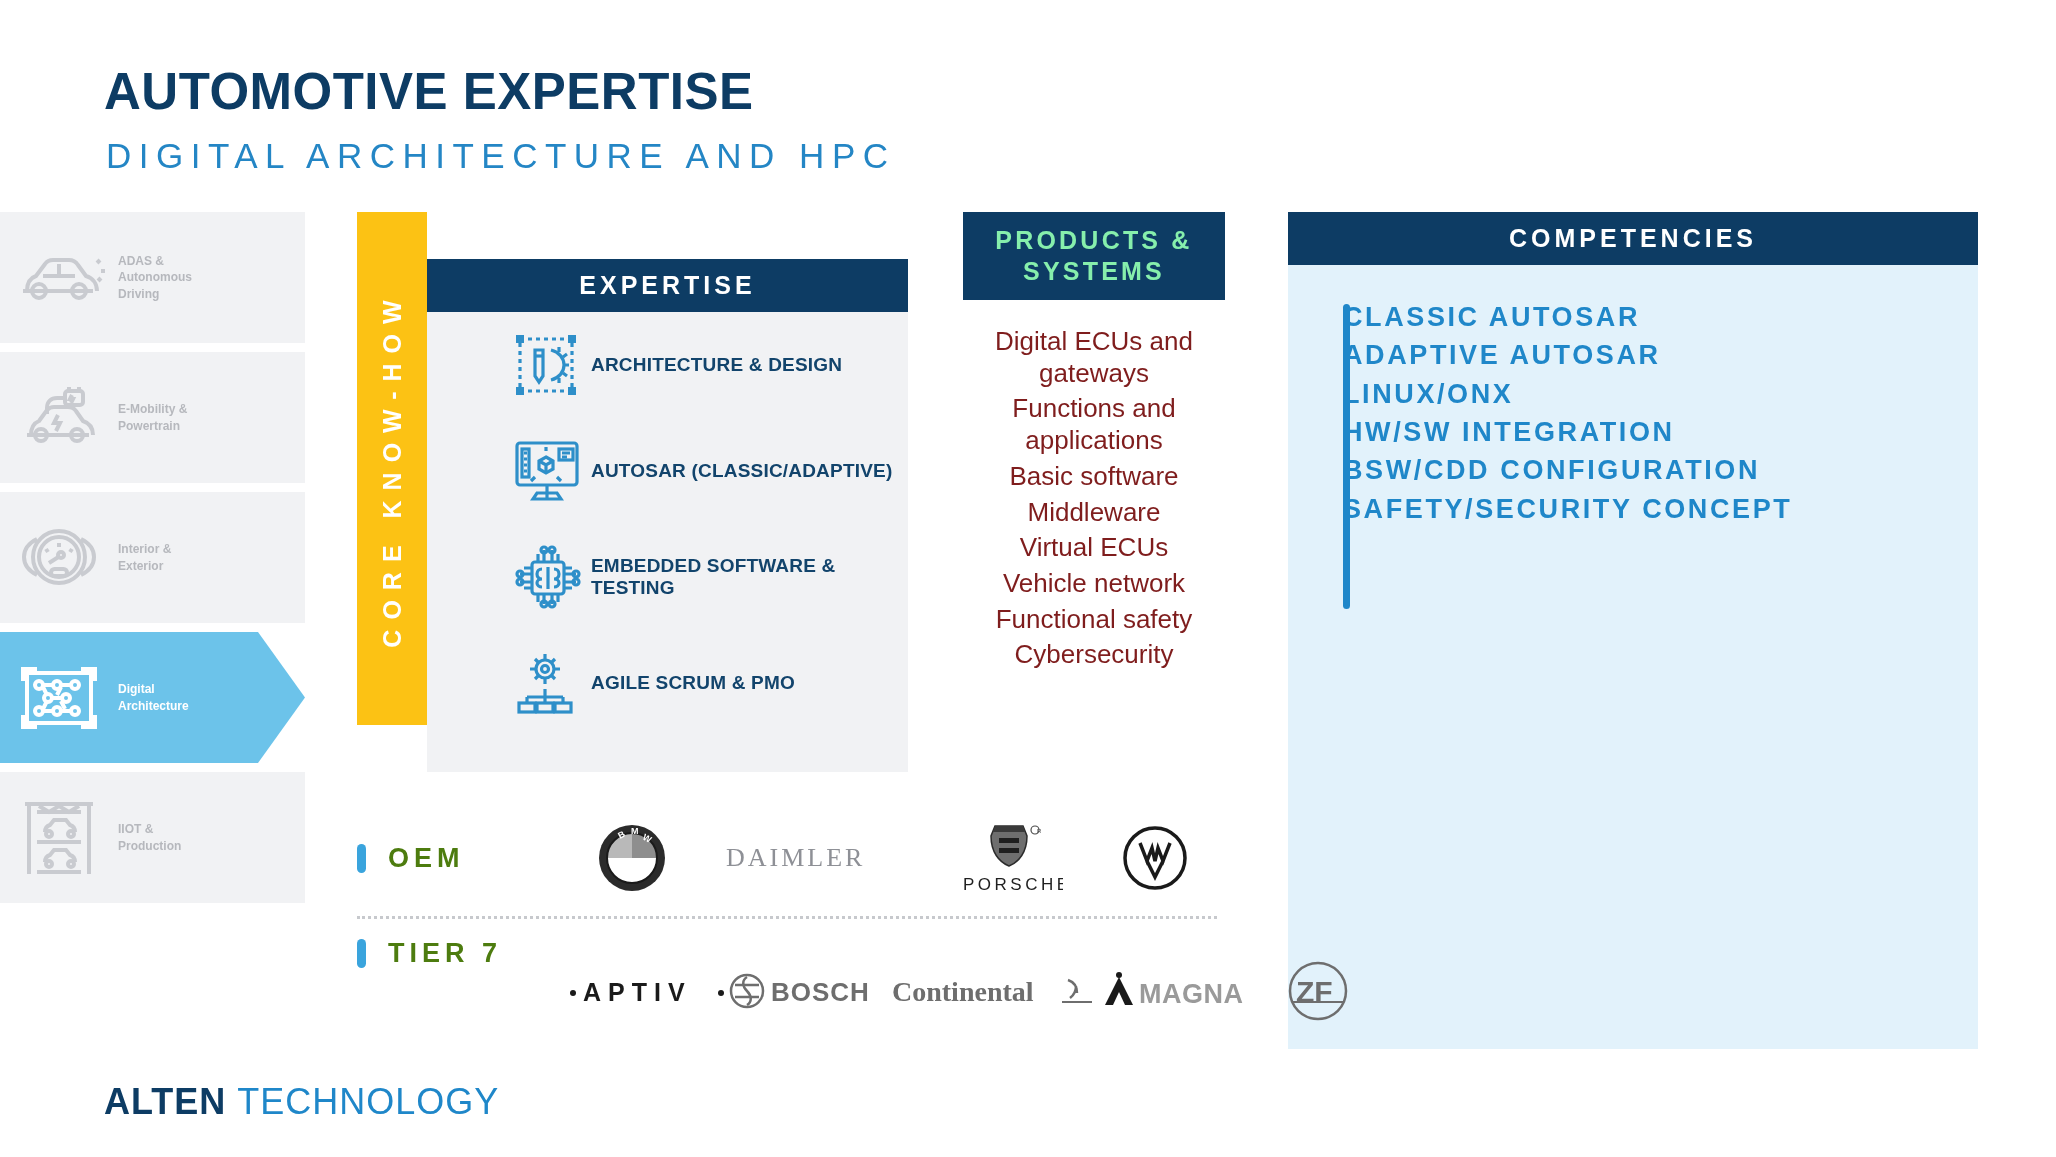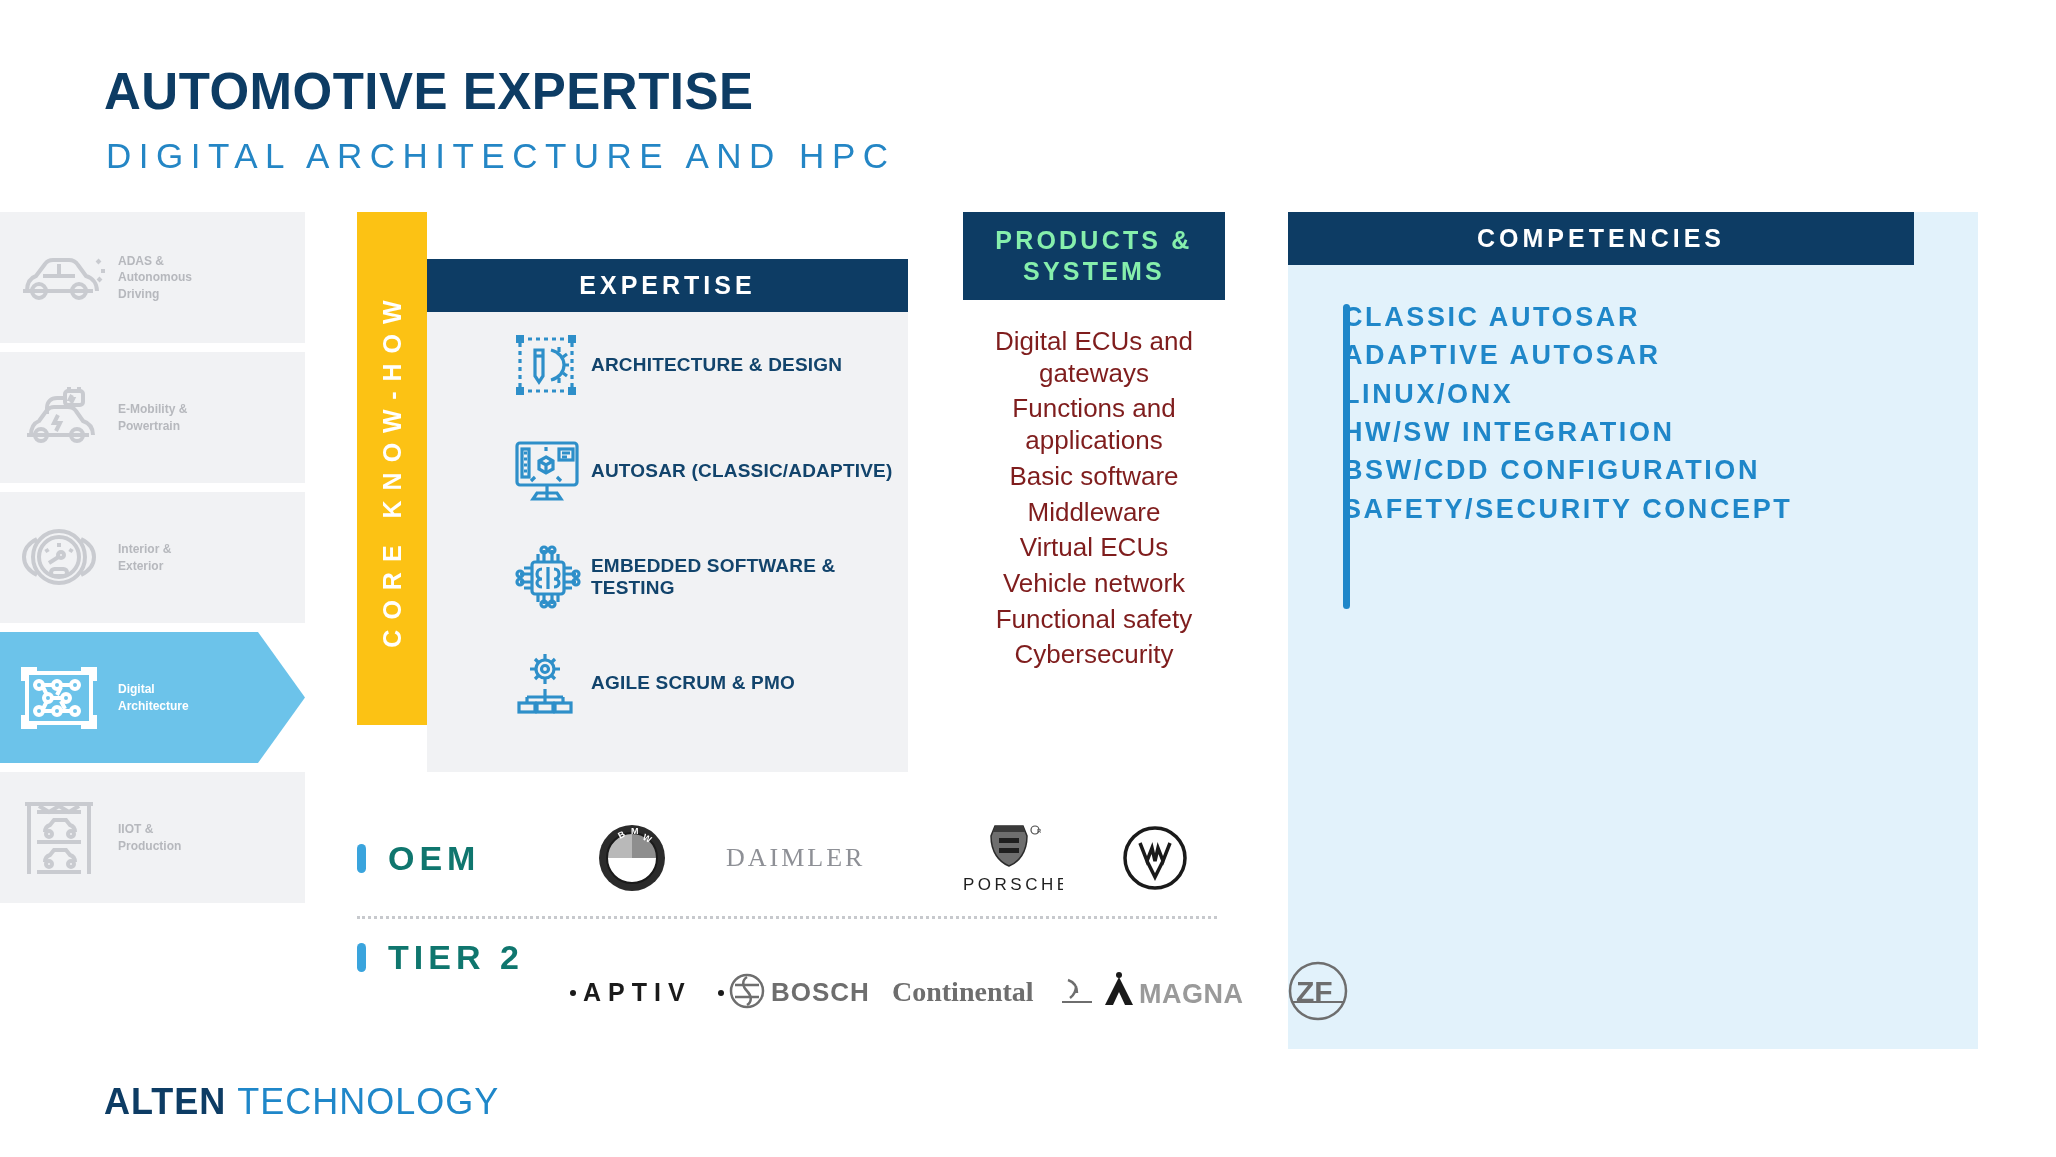--- a/index.html
+++ b/index.html
@@ -76,40 +76,40 @@
     font-size: 25px; font-weight:700; letter-spacing: 3.2px; line-height: 1.25;
   }
   .prod-list { margin-top: 26px; text-align:center; }
   .prod-list li {
     list-style:none; font-size: 26px; color:#7f1d1d; line-height: 1.22; margin-bottom: 4px;
   }
 
   
   .competencies { position: absolute; left: 1288px; top: 212px; width: 690px; height: 837px; background:#e2f2fb; }
   .comp-head {
-    width: 626px; height: 53px; background:#0d3c64; color:#fff;
+    width: 690px; height: 53px; background:#0d3c64; color:#fff;
     display:flex; align-items:center; justify-content:center;
     font-size: 25px; font-weight:700; letter-spacing:4px;
   }
   .comp-list { position:absolute; left: 55px; top: 86px; }
   .comp-list:before {
     content:""; position:absolute; left:0; top: 6px; width: 7px; height: 305px;
     background:#1f87c9; border-radius: 4px;
   }
   .comp-list li {
     list-style:none; font-size: 27px; font-weight:700; letter-spacing:2.6px;
     color:#1f87c9; line-height: 1.42;
   }
 
   
   .partners { position:absolute; left: 357px; top: 812px; width: 860px; }
   .p-row { display:flex; align-items:center; height: 92px; }
   .p-tag { display:flex; align-items:center; width: 210px; min-width:210px; }
   .p-tag .bar { width: 9px; height: 29px; background:#3aa4dd; border-radius:5px; margin-right: 22px; }
-  .p-tag .txt { font-size: 34px; font-weight:700; letter-spacing:5px; color:#0f766e; }
+  .p-tag .txt { font-size: 27px; font-weight:700; letter-spacing:5px; color:#4d7c0f; }
   .dotted {
     position:absolute; left: 0; top: 104px; width: 860px; height:0;
     border-top: 3px dotted #c7c9cd;
   }
   .logos { display:flex; align-items:center; flex: 1; justify-content: space-around; }
   .logo { display:flex; align-items:center; justify-content:center; }
 
   
   .footer { position:absolute; left: 104px; top: 1081px; font-size: 36px; font-weight:700; letter-spacing:1px; }
   .footer .a { color:#0d3c64; }
@@ -345,21 +345,21 @@
               <path d="M18 18l7 18 5-13 3 13 3-13 5 13 7-18" fill="none" stroke="#1a1a1a" stroke-width="3.5" stroke-linejoin="miter"></path>
               <path d="M25 36l8 16 8-16" fill="none" stroke="#1a1a1a" stroke-width="3.5"></path>
             </svg>
           </div>
         </div>
     </div>
     <div class="dotted"></div>
     <div class="p-row" style="margin-top:34px">
       <div class="p-tag" style="align-self:flex-start">
         <span class="bar"></span>
-        <span class="txt">TIER 2</span>
+        <span class="txt">TIER 7</span>
       </div>
     </div>
     <div class="logos" style="position:absolute; left:210px; top:148px; width:650px" id="tierlogos">
         <div class="logo" title="APTIV">
           <svg width="160" height="32" viewBox="0 0 160 32">
             <circle cx="6" cy="18" r="3" fill="#1a1a1a"></circle>
             <circle cx="154" cy="18" r="3" fill="#1a1a1a"></circle>
             <text x="16" y="26" font-family="Liberation Sans, sans-serif" font-size="25" font-weight="700" letter-spacing="7" fill="#1a1a1a">APTIV</text>
           </svg>
         </div>

